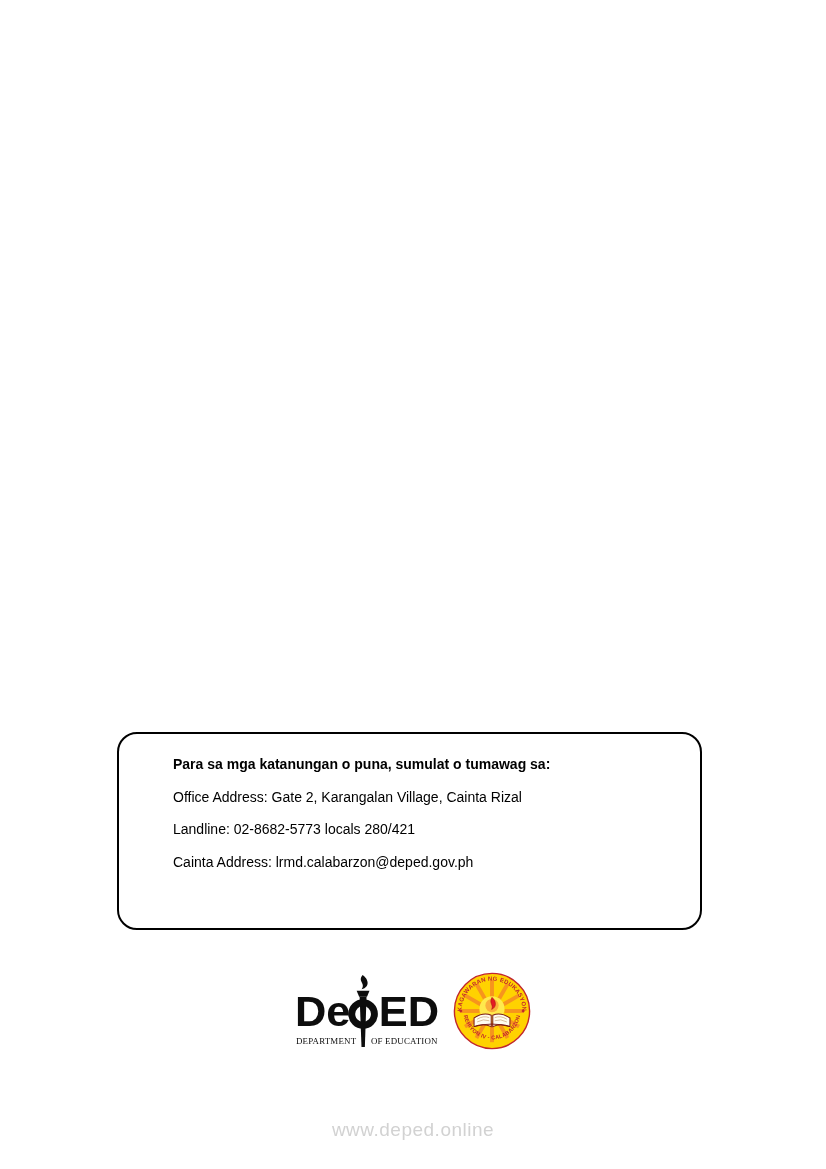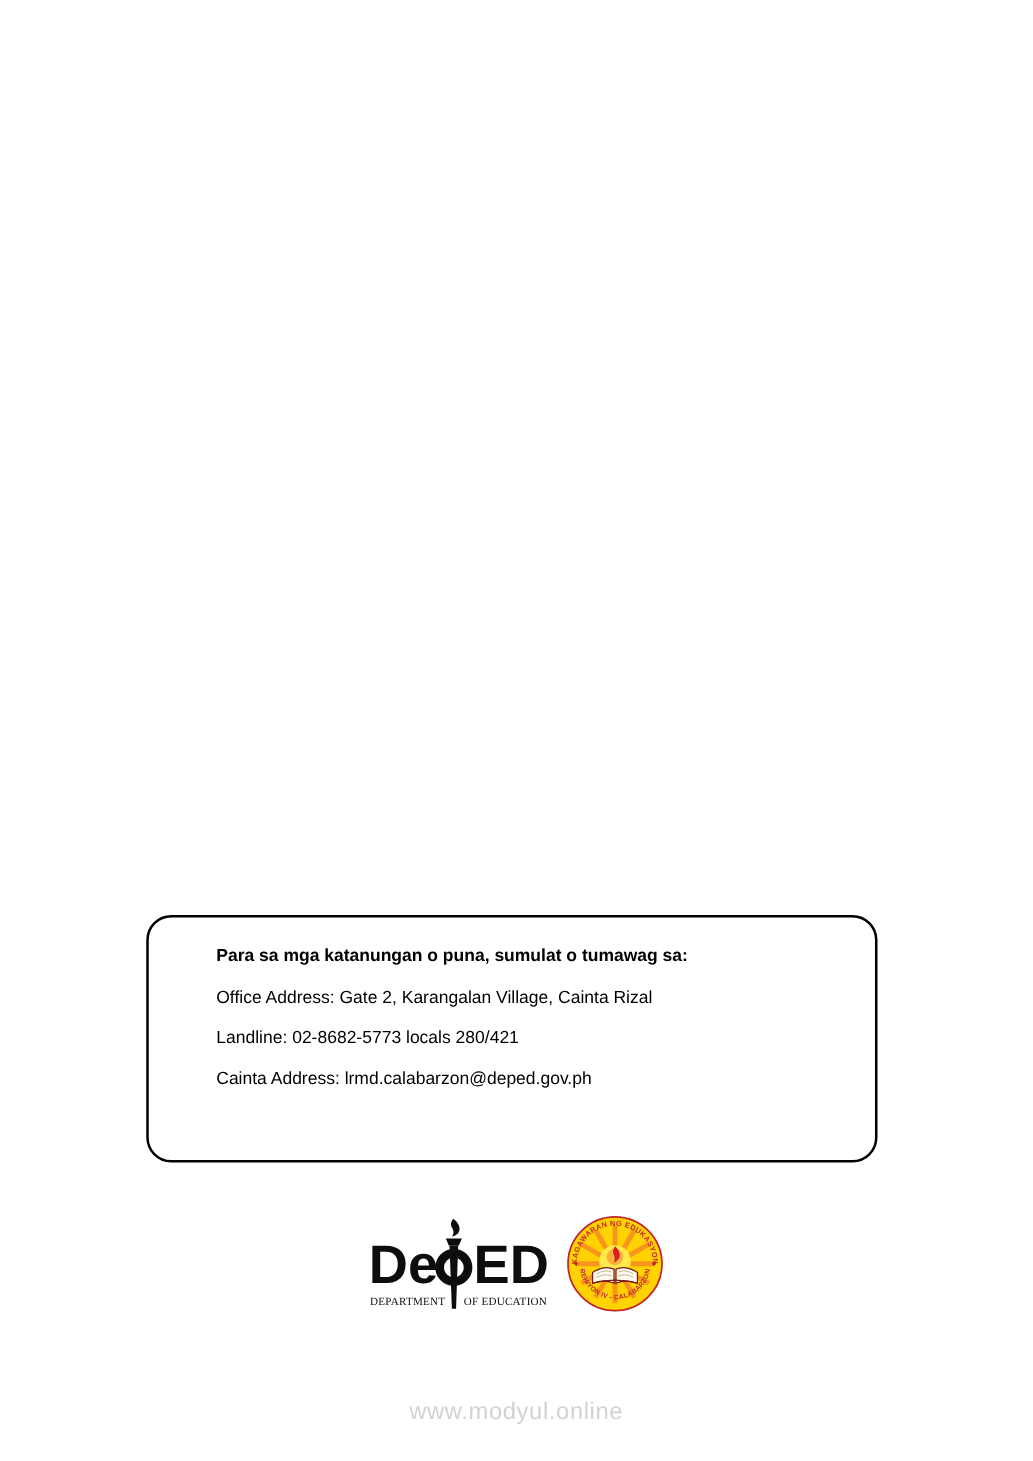--- a/index.html
+++ b/index.html
@@ -137,15 +137,15 @@
         <text font-family="Liberation Sans, sans-serif" font-size="7" font-weight="bold" fill="#C1272D" letter-spacing="0.3">
           <textPath href="#sealBottomArc" startOffset="50%" text-anchor="middle">REHIYON IV - CALABARZON</textPath>
         </text>
         <rect x="8.4" y="48.4" width="3.2" height="3.2" transform="rotate(45 10 50)" fill="#C1272D"></rect>
         <rect x="88.4" y="48.4" width="3.2" height="3.2" transform="rotate(45 90 50)" fill="#C1272D"></rect>
       </svg>
     </div>
 
   </div>
 
-  <div class="watermark">www.modyul.online</div>
+  <div class="watermark">www.deped.online</div>
 
 </div>
 
 </body></html>

